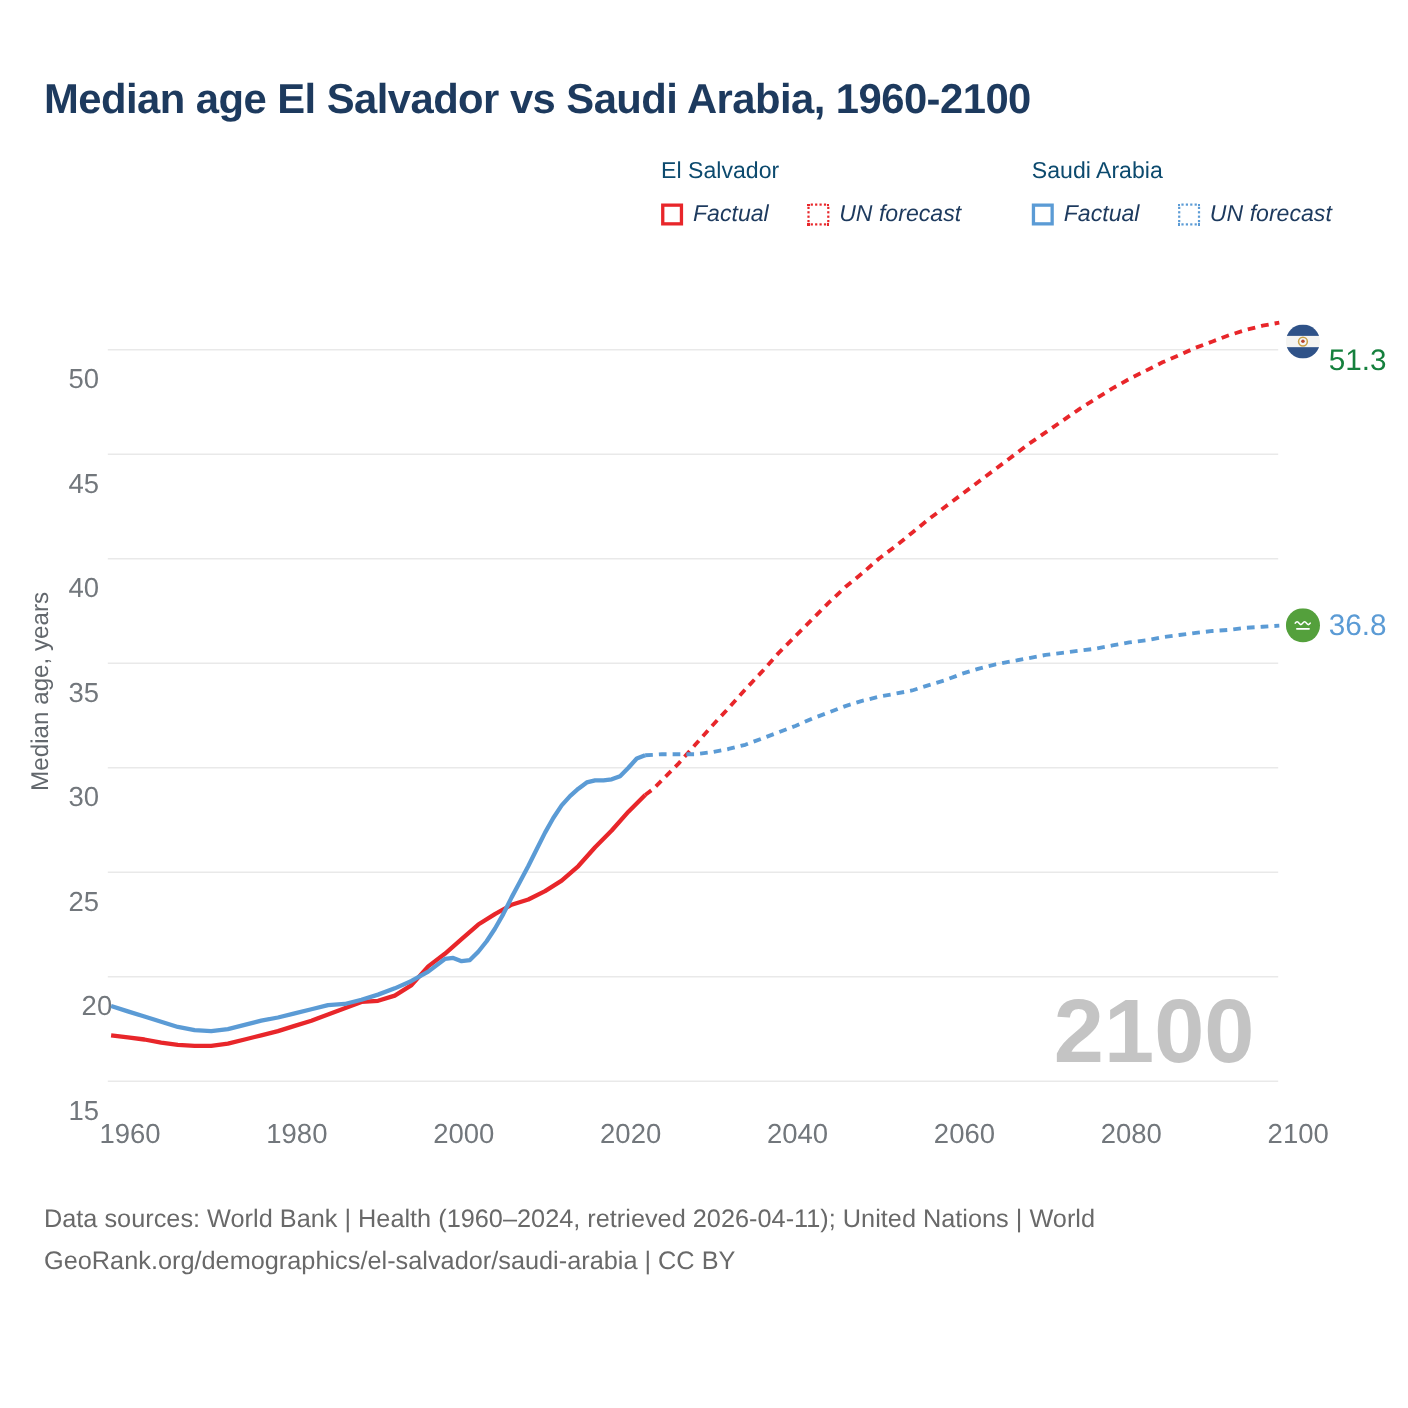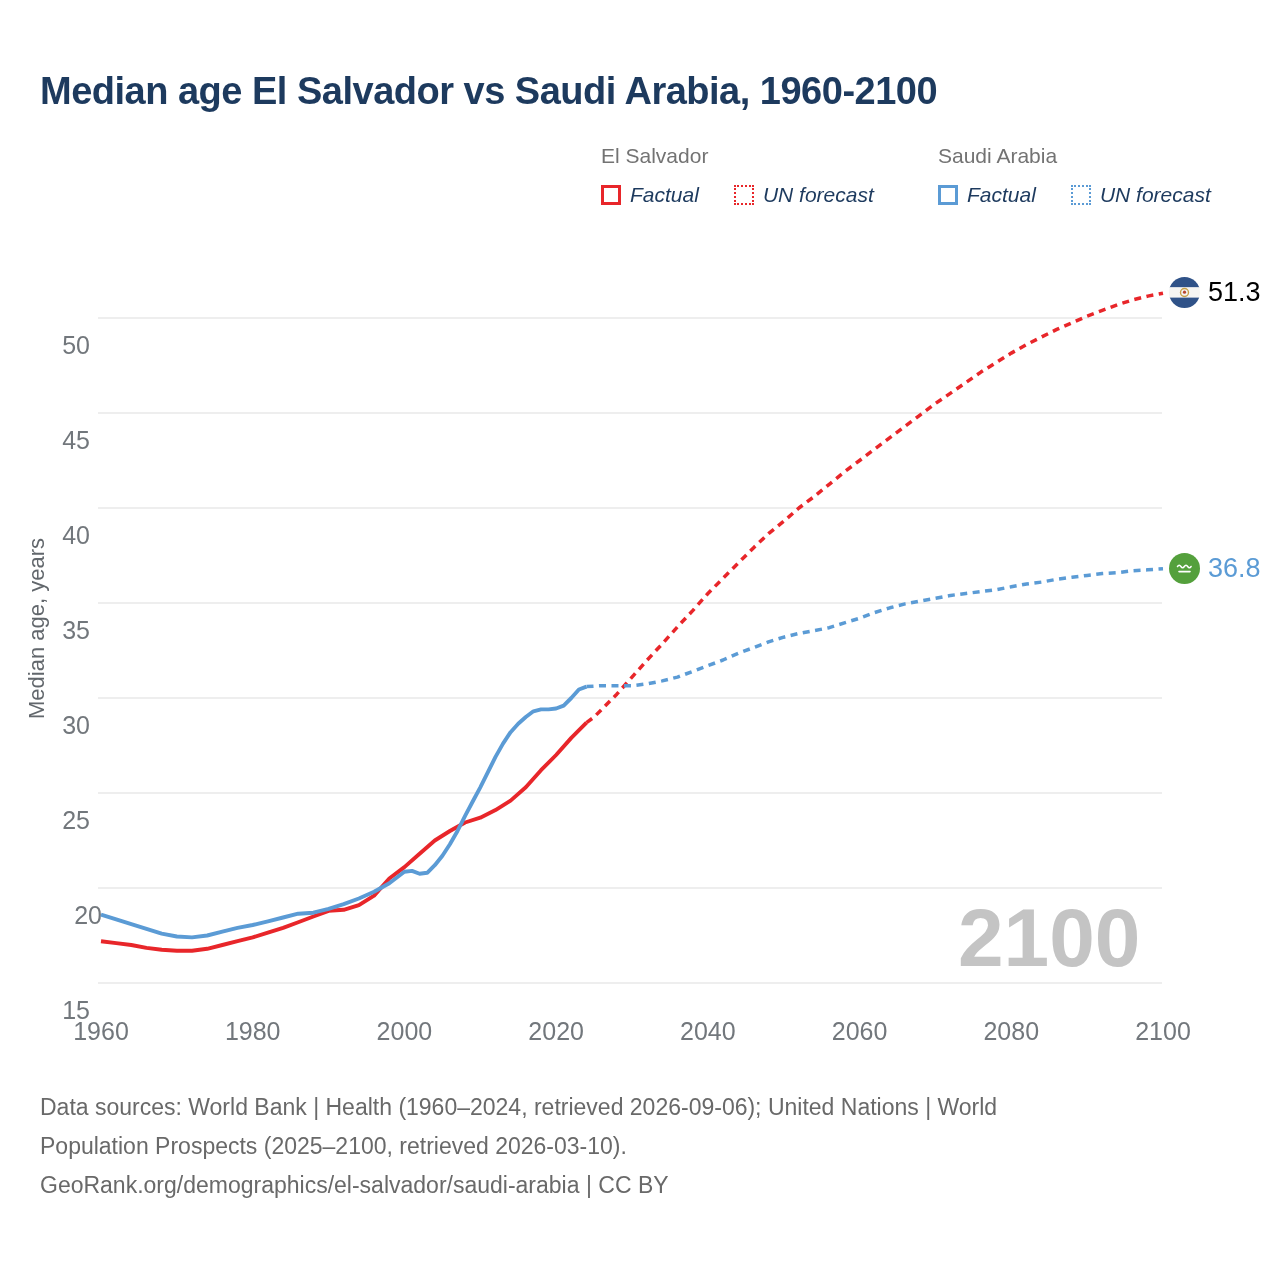--- a/index.html
+++ b/index.html
@@ -7,35 +7,35 @@
        font-family:"Liberation Sans", sans-serif;}
   .abs{position:absolute;}
 
   #page-title{left:40px;top:70px;font-size:38px;font-weight:700;
     letter-spacing:-0.5px;color:#1d3a5e;text-align:center;}
 
   
   .legend-group{position:absolute;top:144px;}
   #legend-group-es{left:601px;}
   #legend-group-sa{left:938px;}
-  .legend-title{font-size:21px;color:#737373;margin-bottom:15px;}
+  .legend-title{font-size:21px;color:#0c4a6e;margin-bottom:15px;}
   .legend-row{display:flex;align-items:center;gap:9px;font-size:21px;color:#1d3a5e;font-style:italic;}
   .swatch{width:20px;height:20px;box-sizing:border-box;border:3px solid #000;flex:0 0 auto;}
   .swatch.dotted{border-width:2.5px;}
   .legend-item-gap{width:17px;flex:0 0 auto;}
 
   
   #watermark{left:958px;top:891px;font-size:82px;font-weight:700;color:#c4c4c4;}
 
   
   #y-axis-title{left:24px;top:538px;font-size:22px;color:#62676c;
     writing-mode:vertical-rl;transform:rotate(180deg);}
   .y-tick{position:absolute;left:0;width:90px;text-align:right;
     font-size:25px;color:#72777c;margin-top:28px;}
-  .x-tick{position:absolute;top:1017px;width:90px;text-align:center;
+  .x-tick{position:absolute;top:1017px;width:90px;text-align:right;
     font-size:25px;color:#72777c;}
 
   #plot-svg{position:absolute;left:0;top:0;}
 
   
   .end-label{position:absolute;left:1169px;display:flex;align-items:center;gap:8px;}
   .end-value{font-size:27px;font-weight:400;}
   .flag{width:31px;height:31px;flex:0 0 auto;}
 
   
@@ -114,28 +114,27 @@
         </clipPath>
       </defs>
     <g clip-path="url(#c-sv)">
       <rect x="0" y="0" width="31" height="10.4" fill="#2f5288"></rect>
       <rect x="0" y="10.4" width="31" height="10.2" fill="#f4f4f2"></rect>
       <rect x="0" y="20.6" width="31" height="10.4" fill="#2f5288"></rect>
       <circle cx="15.5" cy="15.5" r="4" fill="none" stroke="#c9a24a" stroke-width="1.4"></circle>
       <circle cx="15.5" cy="15.2" r="1.6" fill="#b8452f"></circle>
     </g>
   </svg>
-  <span class="end-value" id="end-value-es" style="color: #000000;">51.3</span>
+  <span class="end-value" id="end-value-es" style="color: #15803d; margin-top: 35px;">51.3</span>
 </div>
 <div class="end-label" id="end-label-sa" style="top: 552.8px;">
   <svg class="flag" viewBox="0 0 31 31">
     <circle cx="15.5" cy="15.5" r="15.5" fill="#54a03c"></circle>
     <path d="M8.5,13.5 q1.7,-2.6 3.4,0 q1.7,2.6 3.4,0 q1.7,-2.6 3.4,0 q1.7,2.6 3.4,0" fill="none" stroke="#ffffff" stroke-width="1.5" stroke-linecap="round"></path>
     <line x1="10" y1="18.6" x2="21" y2="18.6" stroke="#ffffff" stroke-width="1.6" stroke-linecap="round"></line>
   </svg>
   <span class="end-value" id="end-value-sa" style="color: rgb(91, 155, 213);">36.8</span>
 </div>
 
 <div id="footer" class="abs" style="color: rgb(105, 105, 105);">
-  <div>Data sources: World Bank | Health (1960–2024, retrieved 2026-09-06); United Nations | World</div>
-  <div>Population Prospects (2025–2100, retrieved 2026-03-10).</div>
+  <div>Data sources: World Bank | Health (1960–2024, retrieved 2026-04-11); United Nations | World</div>
   <div>GeoRank.org/demographics/el-salvador/saudi-arabia | CC BY</div>
 </div>
 
 </body></html>

